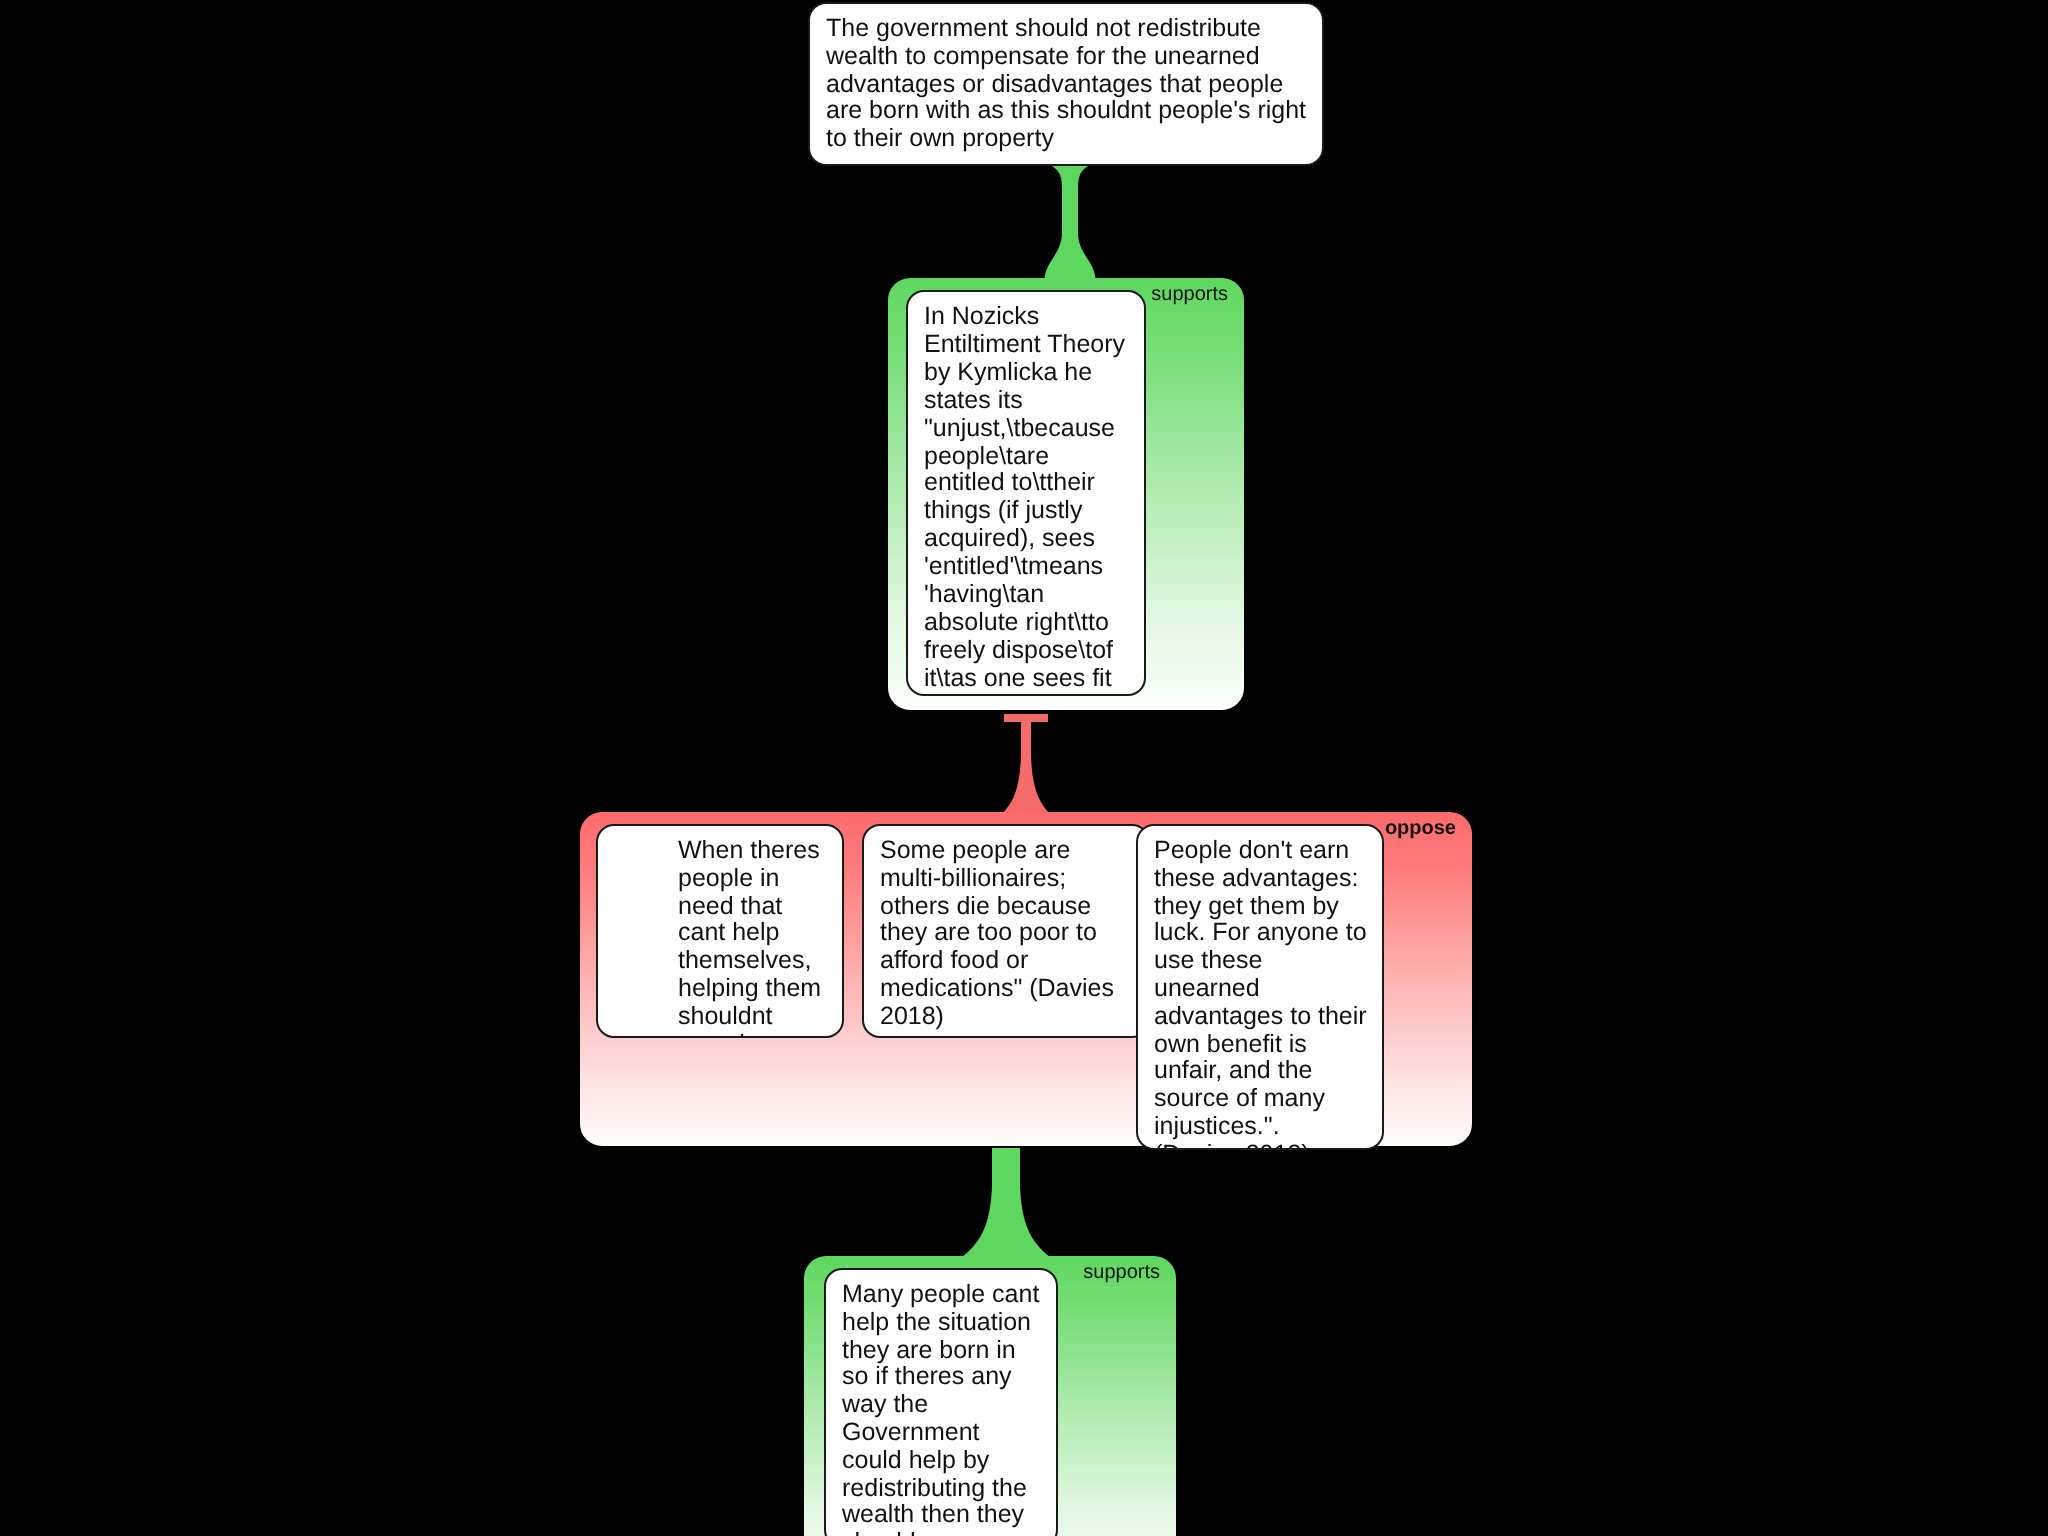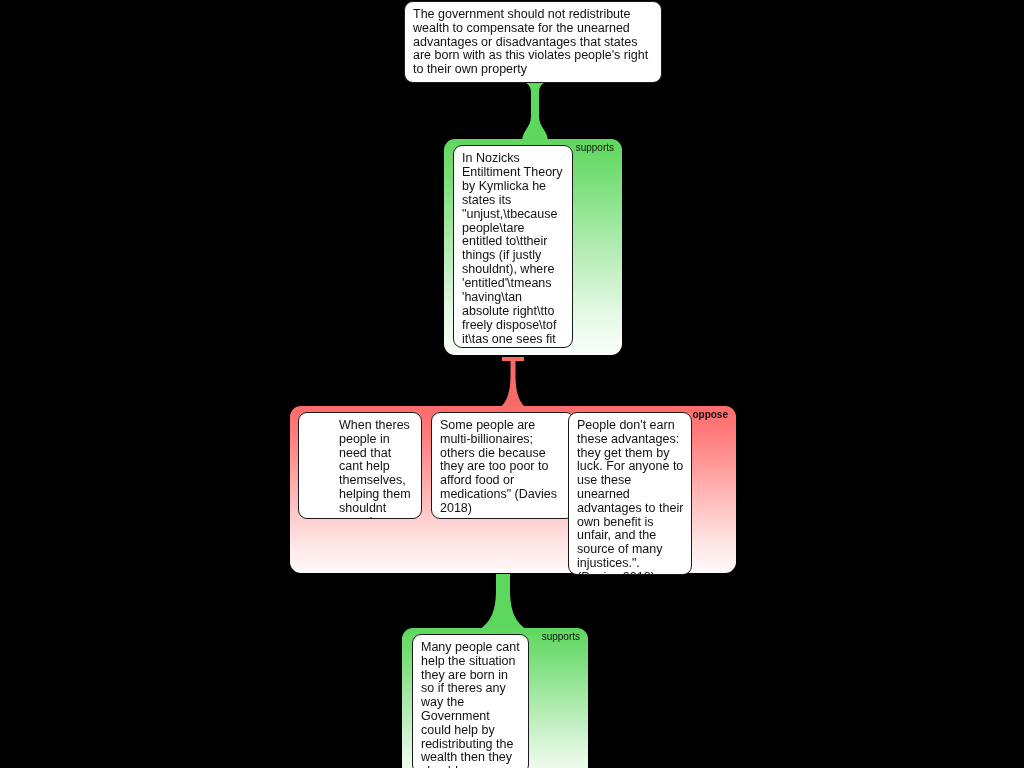--- a/index.html
+++ b/index.html
@@ -61,32 +61,32 @@
     position: absolute;
     pointer-events: none;
   }
   .connector svg { display: block; }
 </style>
 </head>
 <body>
 
 <div id="canvas">
 
-  <div class="node" id="node-main-claim" style="left:404px; top:1px; width:258px; height:82px;">The government should not redistribute wealth to compensate for the unearned advantages or disadvantages that states are born with as this violates people's right to their own property</div>
+  <div class="node" id="node-main-claim" style="left:404px; top:1px; width:258px; height:82px;">The government should not redistribute wealth to compensate for the unearned advantages or disadvantages that people are born with as this shouldnt people's right to their own property</div>
 
   <div class="connector" style="left:500px; top:82px; width:70px; height:60px;">
     <svg width="70" height="60" viewBox="0 0 70 60" aria-hidden="true">
       <path d="M22 60 C22 48 31 46 31 34 L31 12 C31 5 29 3 26 1 L44 1 C41 3 39 5 39 12 L39 34 C39 46 48 48 48 60 Z" fill="#5ed75e"></path>
     </svg>
   </div>
 
   <div class="panel supports" id="panel-supports-top" style="left:444px; top:139px; width:178px; height:216px;">
     <span class="panel-label" style="right:8px;">supports</span>
   </div>
-  <div class="node" id="node-supports-reason-1" style="left:453px; top:145px; width:120px; height:203px; font-size:12.5px; line-height:13.9px;">In Nozicks Entiltiment Theory by Kymlicka he states its "unjust,\tbecause people\tare entitled to\ttheir things (if justly shouldnt), where 'entitled'\tmeans 'having\tan absolute right\tto freely dispose\tof it\tas one sees fit</div>
+  <div class="node" id="node-supports-reason-1" style="left:453px; top:145px; width:120px; height:203px; font-size:12.5px; line-height:13.9px;">In Nozicks Entiltiment Theory by Kymlicka he states its "unjust,\tbecause people\tare entitled to\ttheir things (if justly acquired), sees 'entitled'\tmeans 'having\tan absolute right\tto freely dispose\tof it\tas one sees fit</div>
 
   <div class="connector" style="left:478px; top:355px; width:70px; height:56px;">
     <svg width="70" height="56" viewBox="0 0 70 56" aria-hidden="true">
       <path d="M18 56 C26 50 32 44 32.5 22 L32.5 6 L24 6 L24 2 L46 2 L46 6 L37.5 6 L37.5 22 C38 44 44 50 52 56 Z" fill="#f76a6a"></path>
     </svg>
   </div>
 
   <div class="panel oppose" id="panel-oppose" style="left:290px; top:406px; width:446px; height:167px;">
     <span class="panel-label" style="right:8px;font-weight:bold;">oppose</span>
   </div>

